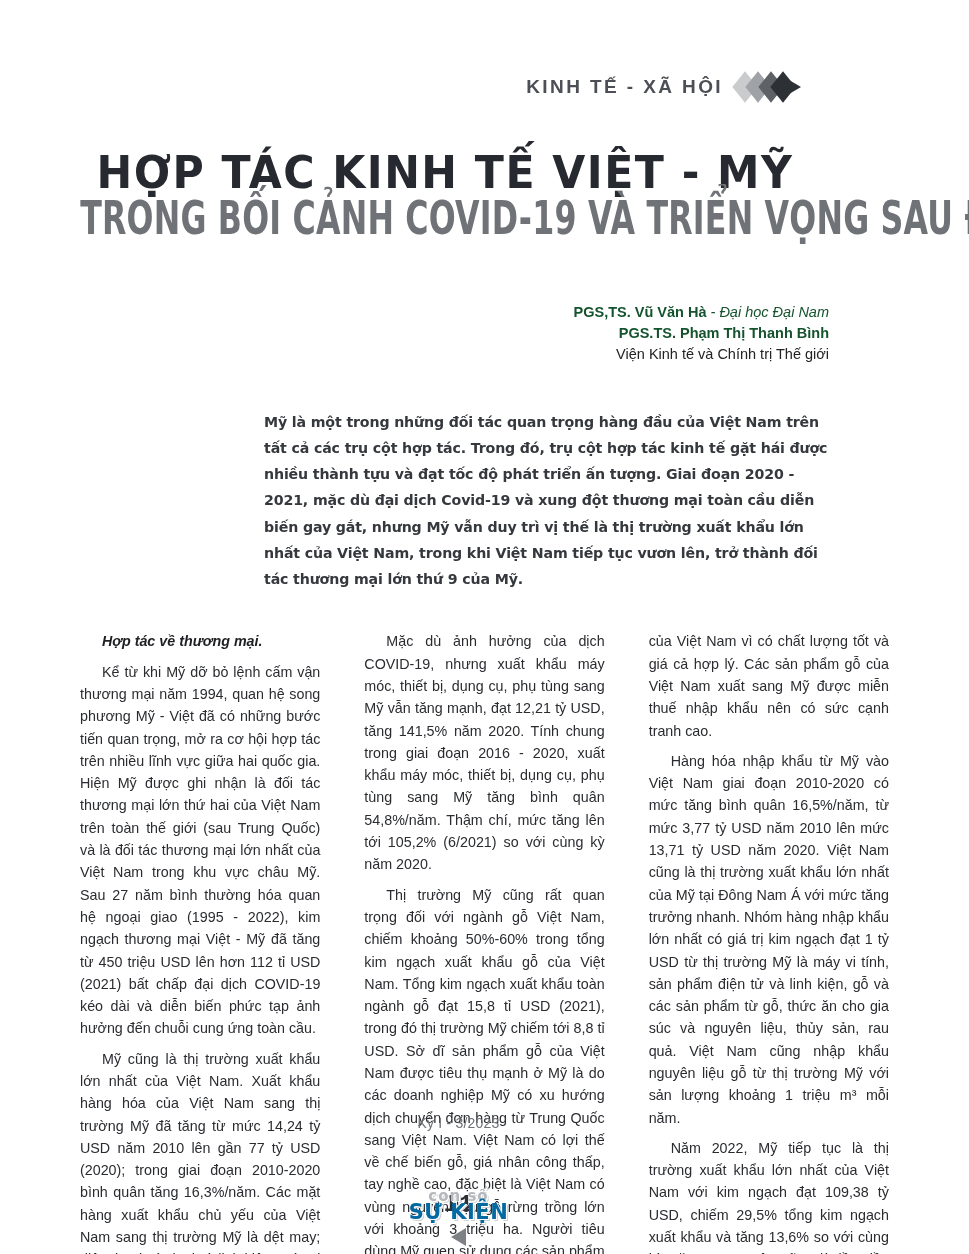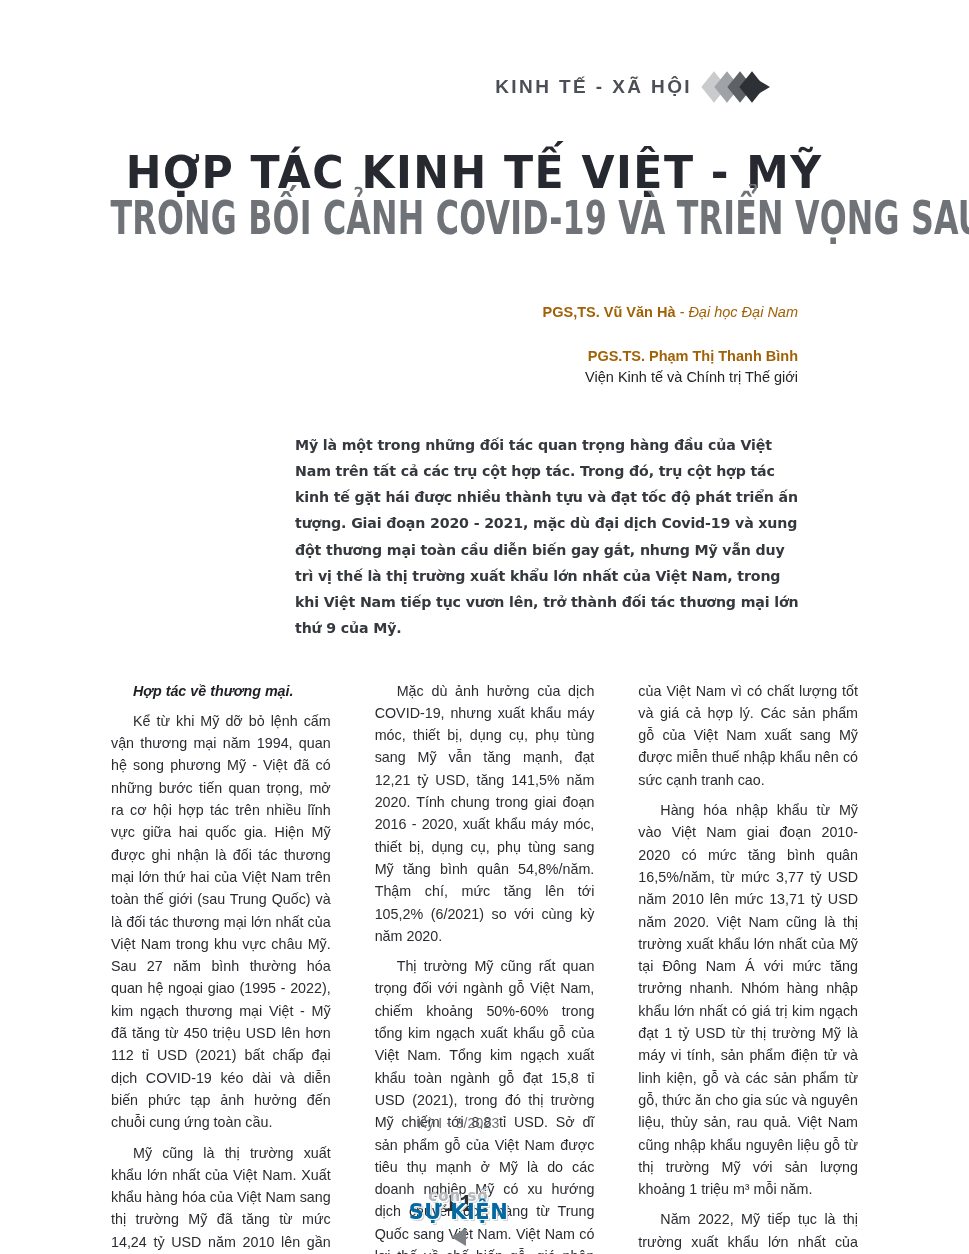--- a/index.html
+++ b/index.html
@@ -14,21 +14,21 @@
     color: #2b2b2b;
     position: relative;
     overflow: hidden;
   }
 
   .page {
     position: relative;
     width: 969px;
     height: 1254px;
     box-sizing: border-box;
-    padding: 0 103px;
+    padding: 0 72px;
   }
 
   
   .kicker-row {
     display: flex;
     align-items: center;
     justify-content: flex-end;
     gap: 12px;
     height: 58px;
     padding-top: 58px;
@@ -105,22 +105,21 @@
 
   
   .authors {
     margin-top: 58px;
     text-align: right;
     padding-right: 68px;
     line-height: 1.45;
   }
   .author-line {
     font-size: 14.5px;
-    color: #a16207;
-    margin-top: 23px;
+    color: #14532d;
   }
   .author-name {
     font-weight: 700;
   }
   .author-affil {
     font-style: italic;
     font-weight: 400;
   }
   .author-affil-line {
     font-size: 14.5px;

